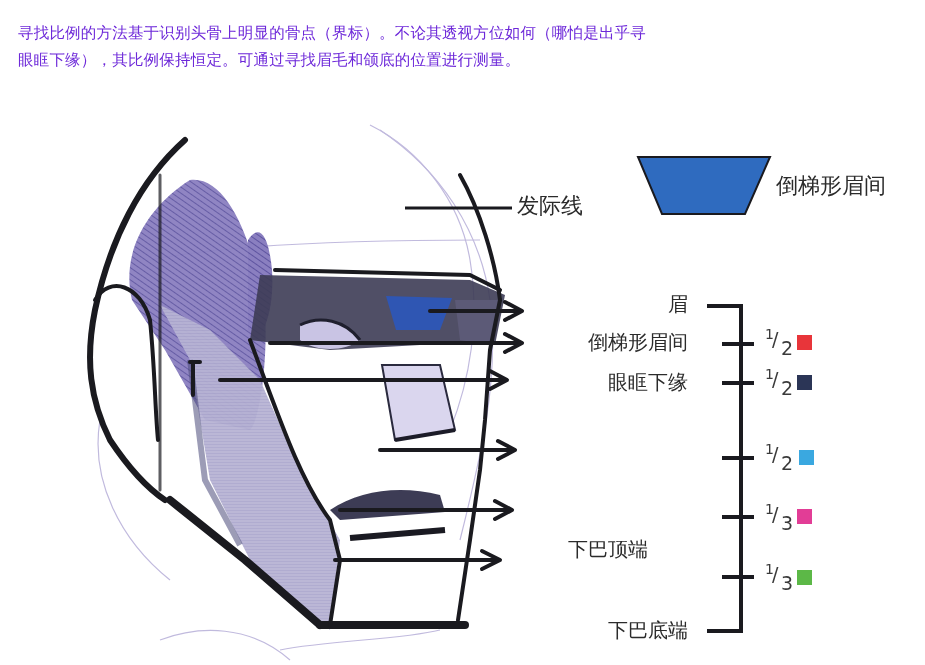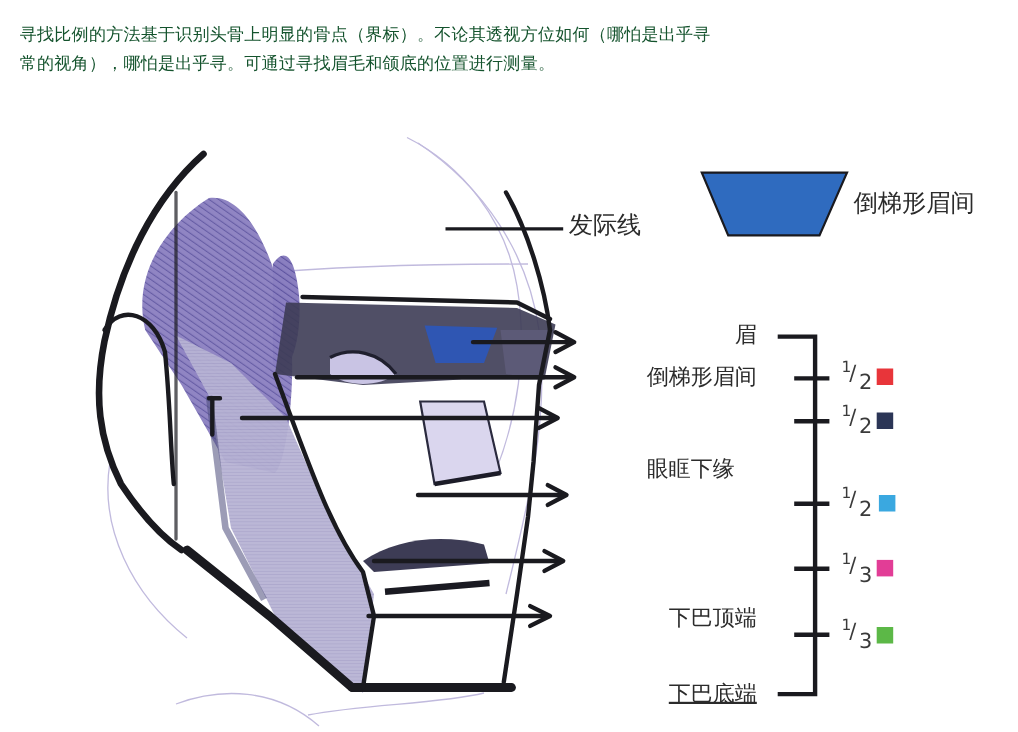--- a/index.html
+++ b/index.html
@@ -1,22 +1,22 @@
 <!DOCTYPE html>
 <html><head>
   <meta charset="utf-8">
   <style>
     * { margin: 0; padding: 0; box-sizing: border-box; }
     html, body { width: 925px; height: 665px; background: #ffffff; overflow: hidden; }
     body { position: relative; font-family: "DejaVu Sans", "Liberation Sans", sans-serif; color: #222; }
 
     .intro {
       position: absolute; left: 18px; top: 19px; width: 860px;
-      font-family: Liberation Mono, monospace;
-      font-size: 15.5px; line-height: 27px; color: #14532d;
+      font-family: Liberation Sans, sans-serif;
+      font-size: 15.5px; line-height: 27px; color: #6d28d9;
       letter-spacing: 0.2px;
     }
     .intro p { white-space: nowrap; }
 
     .figure { position: absolute; left: 0; top: 95px; width: 864px; height: 570px; }
     .figure svg.sketch { position: absolute; left: 0; top: 0; }
 
     .label {
       position: absolute; font-family: "DejaVu Sans", "Liberation Sans", sans-serif;
       color: #2b2b2b; white-space: nowrap; line-height: 1;
@@ -34,21 +34,21 @@
     .frac .slash { position: absolute; left: 7px; top: 3px; font-size: 19px; }
     .frac .den { position: absolute; left: 16px; top: 12px; font-size: 19px; }
 
     .swatch { position: absolute; width: 15px; height: 15px; }
   </style>
 </head>
 <body>
 
 <div class="intro">
   <p>寻找比例的方法基于识别头骨上明显的骨点（界标）。不论其透视方位如何（哪怕是出乎寻</p>
-  <p>常的视角），哪怕是出乎寻。可通过寻找眉毛和颌底的位置进行测量。</p>
+  <p>眼眶下缘），其比例保持恒定。可通过寻找眉毛和颌底的位置进行测量。</p>
 </div>
 
 <div class="figure">
   <svg class="sketch" width="925" height="570" viewBox="0 95 925 570">
     <defs>
       <pattern id="hatch" width="5" height="5" patternUnits="userSpaceOnUse" patternTransform="rotate(-55)">
         <rect width="5" height="5" fill="#8a7fc0"></rect>
         <line x1="0" y1="0" x2="0" y2="5" stroke="#5e54a0" stroke-width="2"></line>
       </pattern>
       <pattern id="hlines" width="4" height="3" patternUnits="userSpaceOnUse">
@@ -136,23 +136,23 @@
       <path d="M724 577 L 752 577"></path>
     </g>
   </svg>
 
   <div class="label hairline-label">发际线</div>
 
   <div class="label legend-label">倒梯形眉间</div>
 
   <div class="label rlabel" style="left:528px; top:199px;">眉</div>
   <div class="label rlabel" style="left:528px; top:237px;">倒梯形眉间</div>
-  <div class="label rlabel" style="left:508px; top:277px;margin-top:44px;">眼眶下缘</div>
-  <div class="label rlabel" style="left:528px; top:456px;">下巴顶端</div>
-  <div class="label rlabel" style="left:528px; top:525px;text-decoration:underline;">下巴底端</div>
+  <div class="label rlabel" style="left:528px; top:277px;">眼眶下缘</div>
+  <div class="label rlabel" style="left:528px; top:444px;text-align:center;">下巴顶端</div>
+  <div class="label rlabel" style="left:528px; top:525px;">下巴底端</div>
 
   <div class="frac" style="left:765px; top:232px;">
     <span class="num">1</span>
     <span class="slash">/</span>
     <span class="den">2</span>
   </div>
   <div class="swatch" style="left:797px; top:240px; background:#e8353a;"></div>
 
   <div class="frac" style="left:765px; top:272px;">
     <span class="num">1</span>

